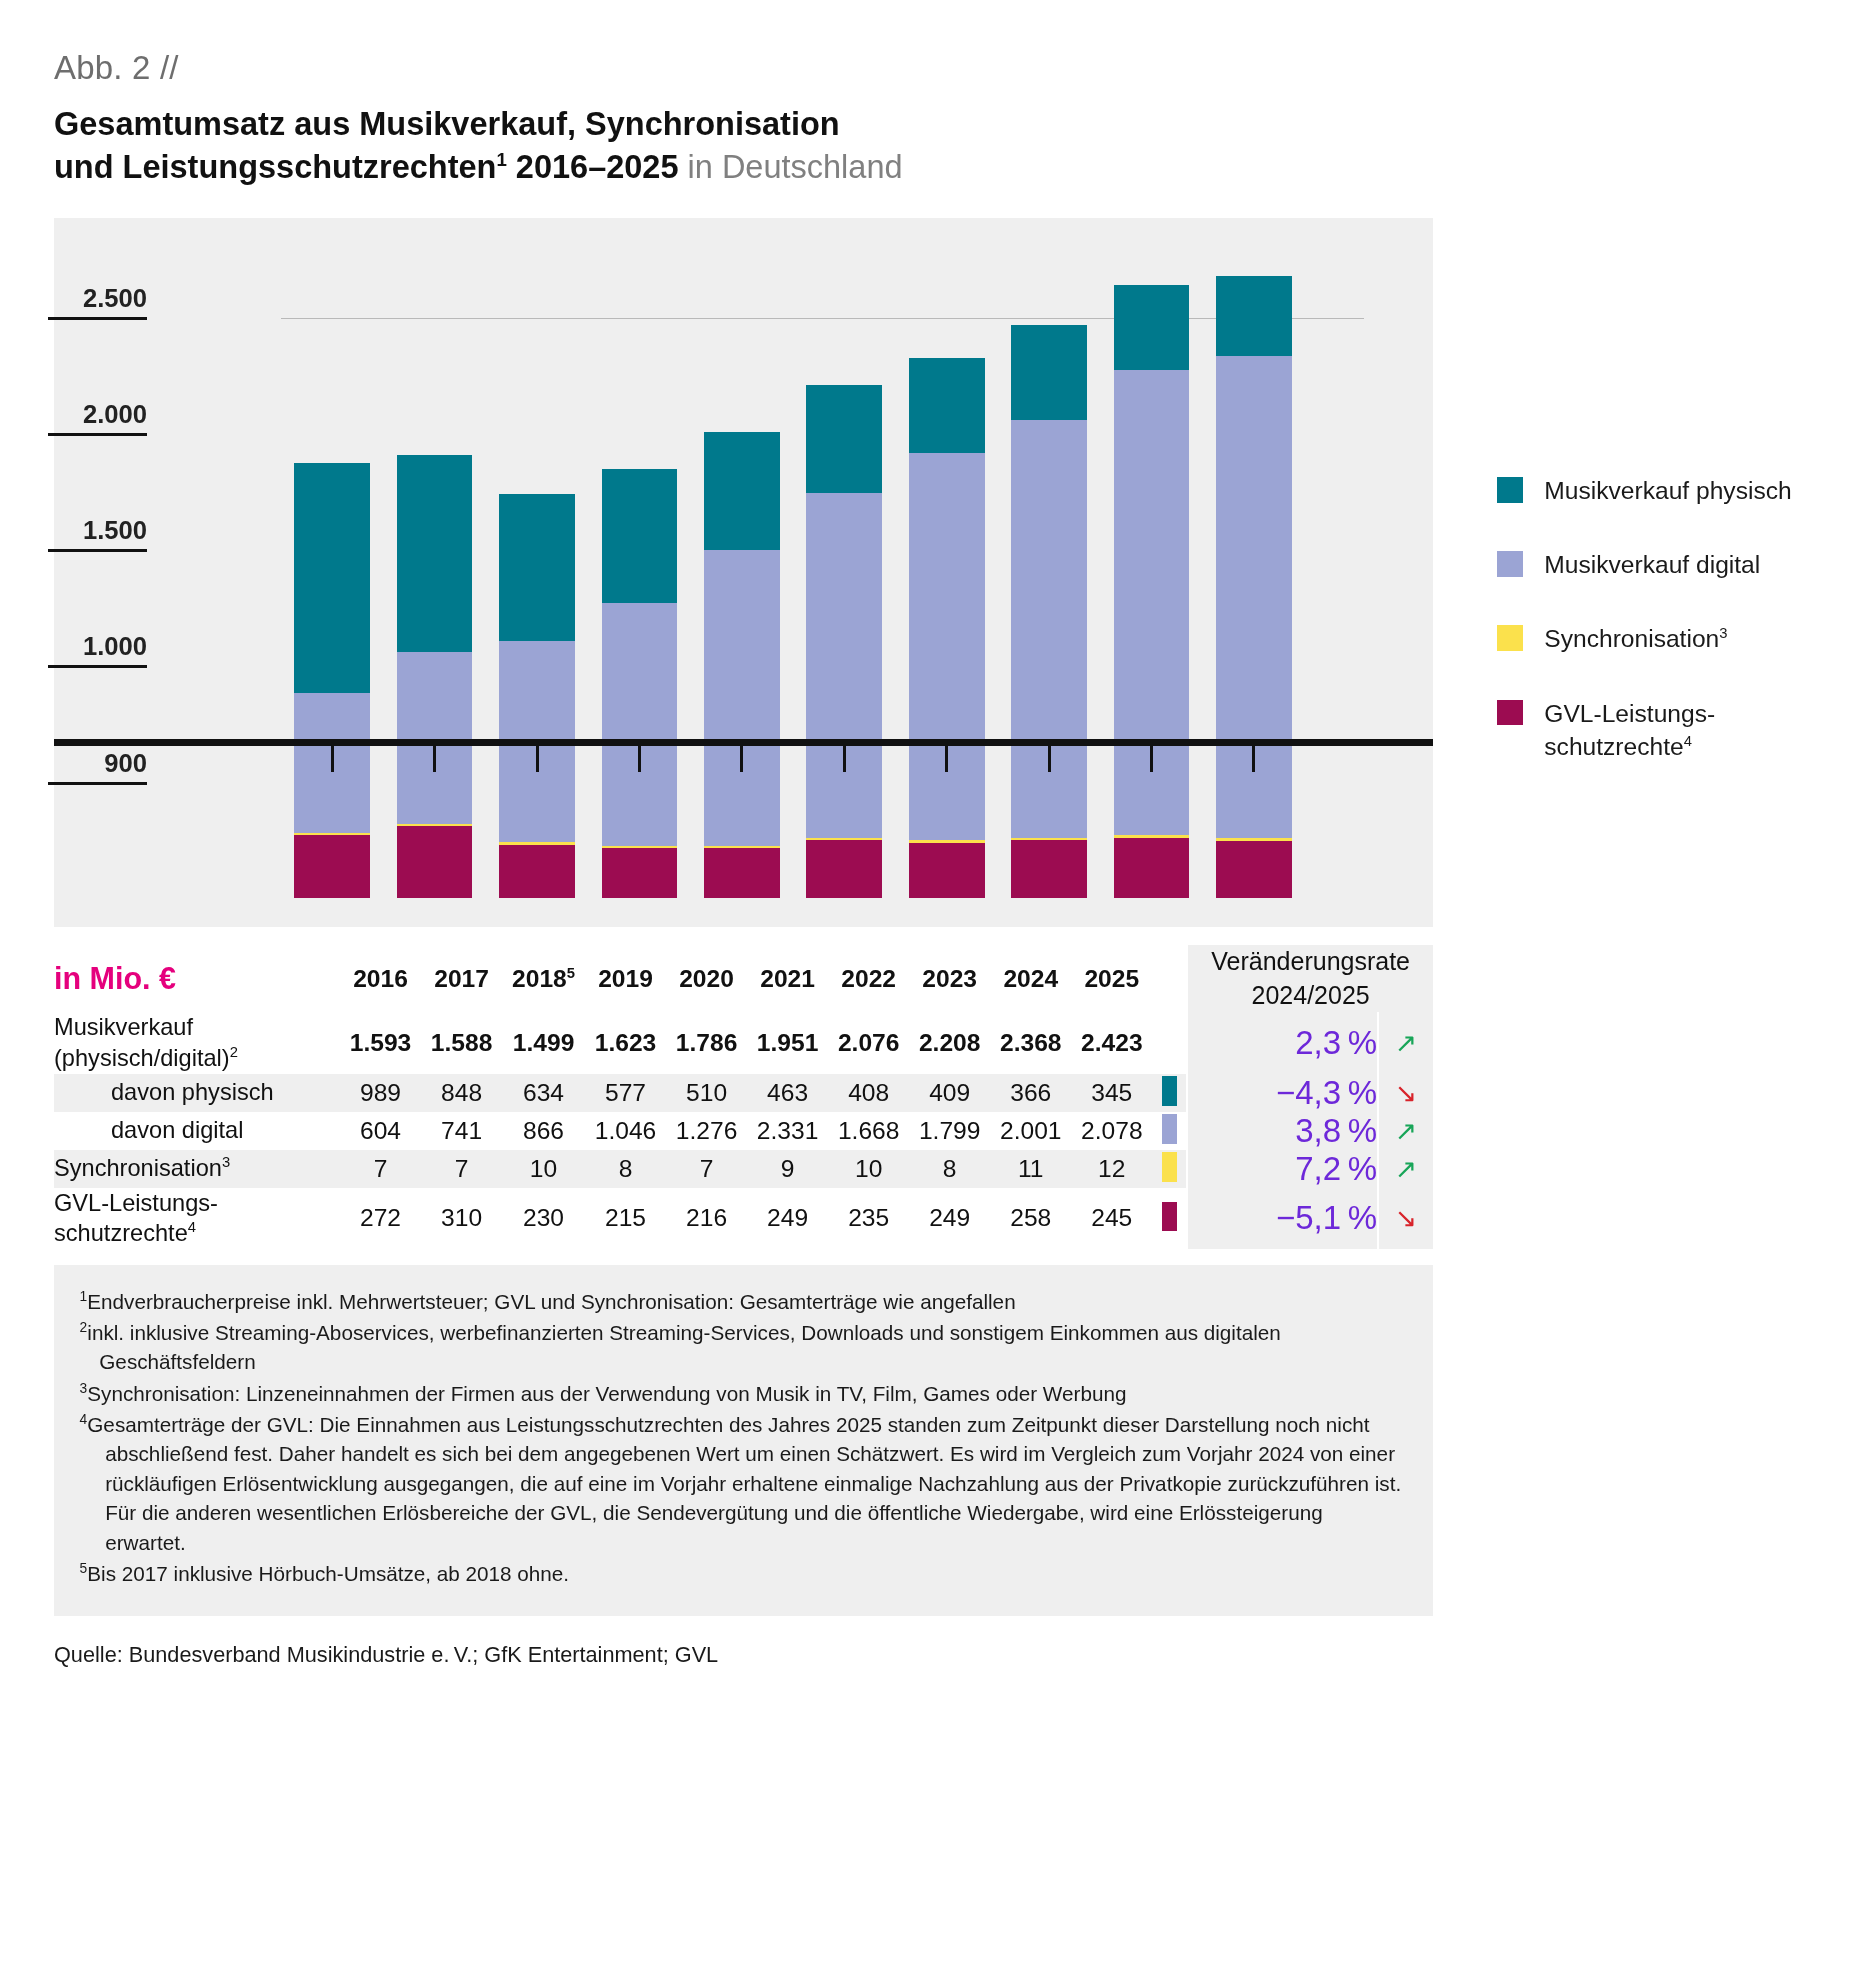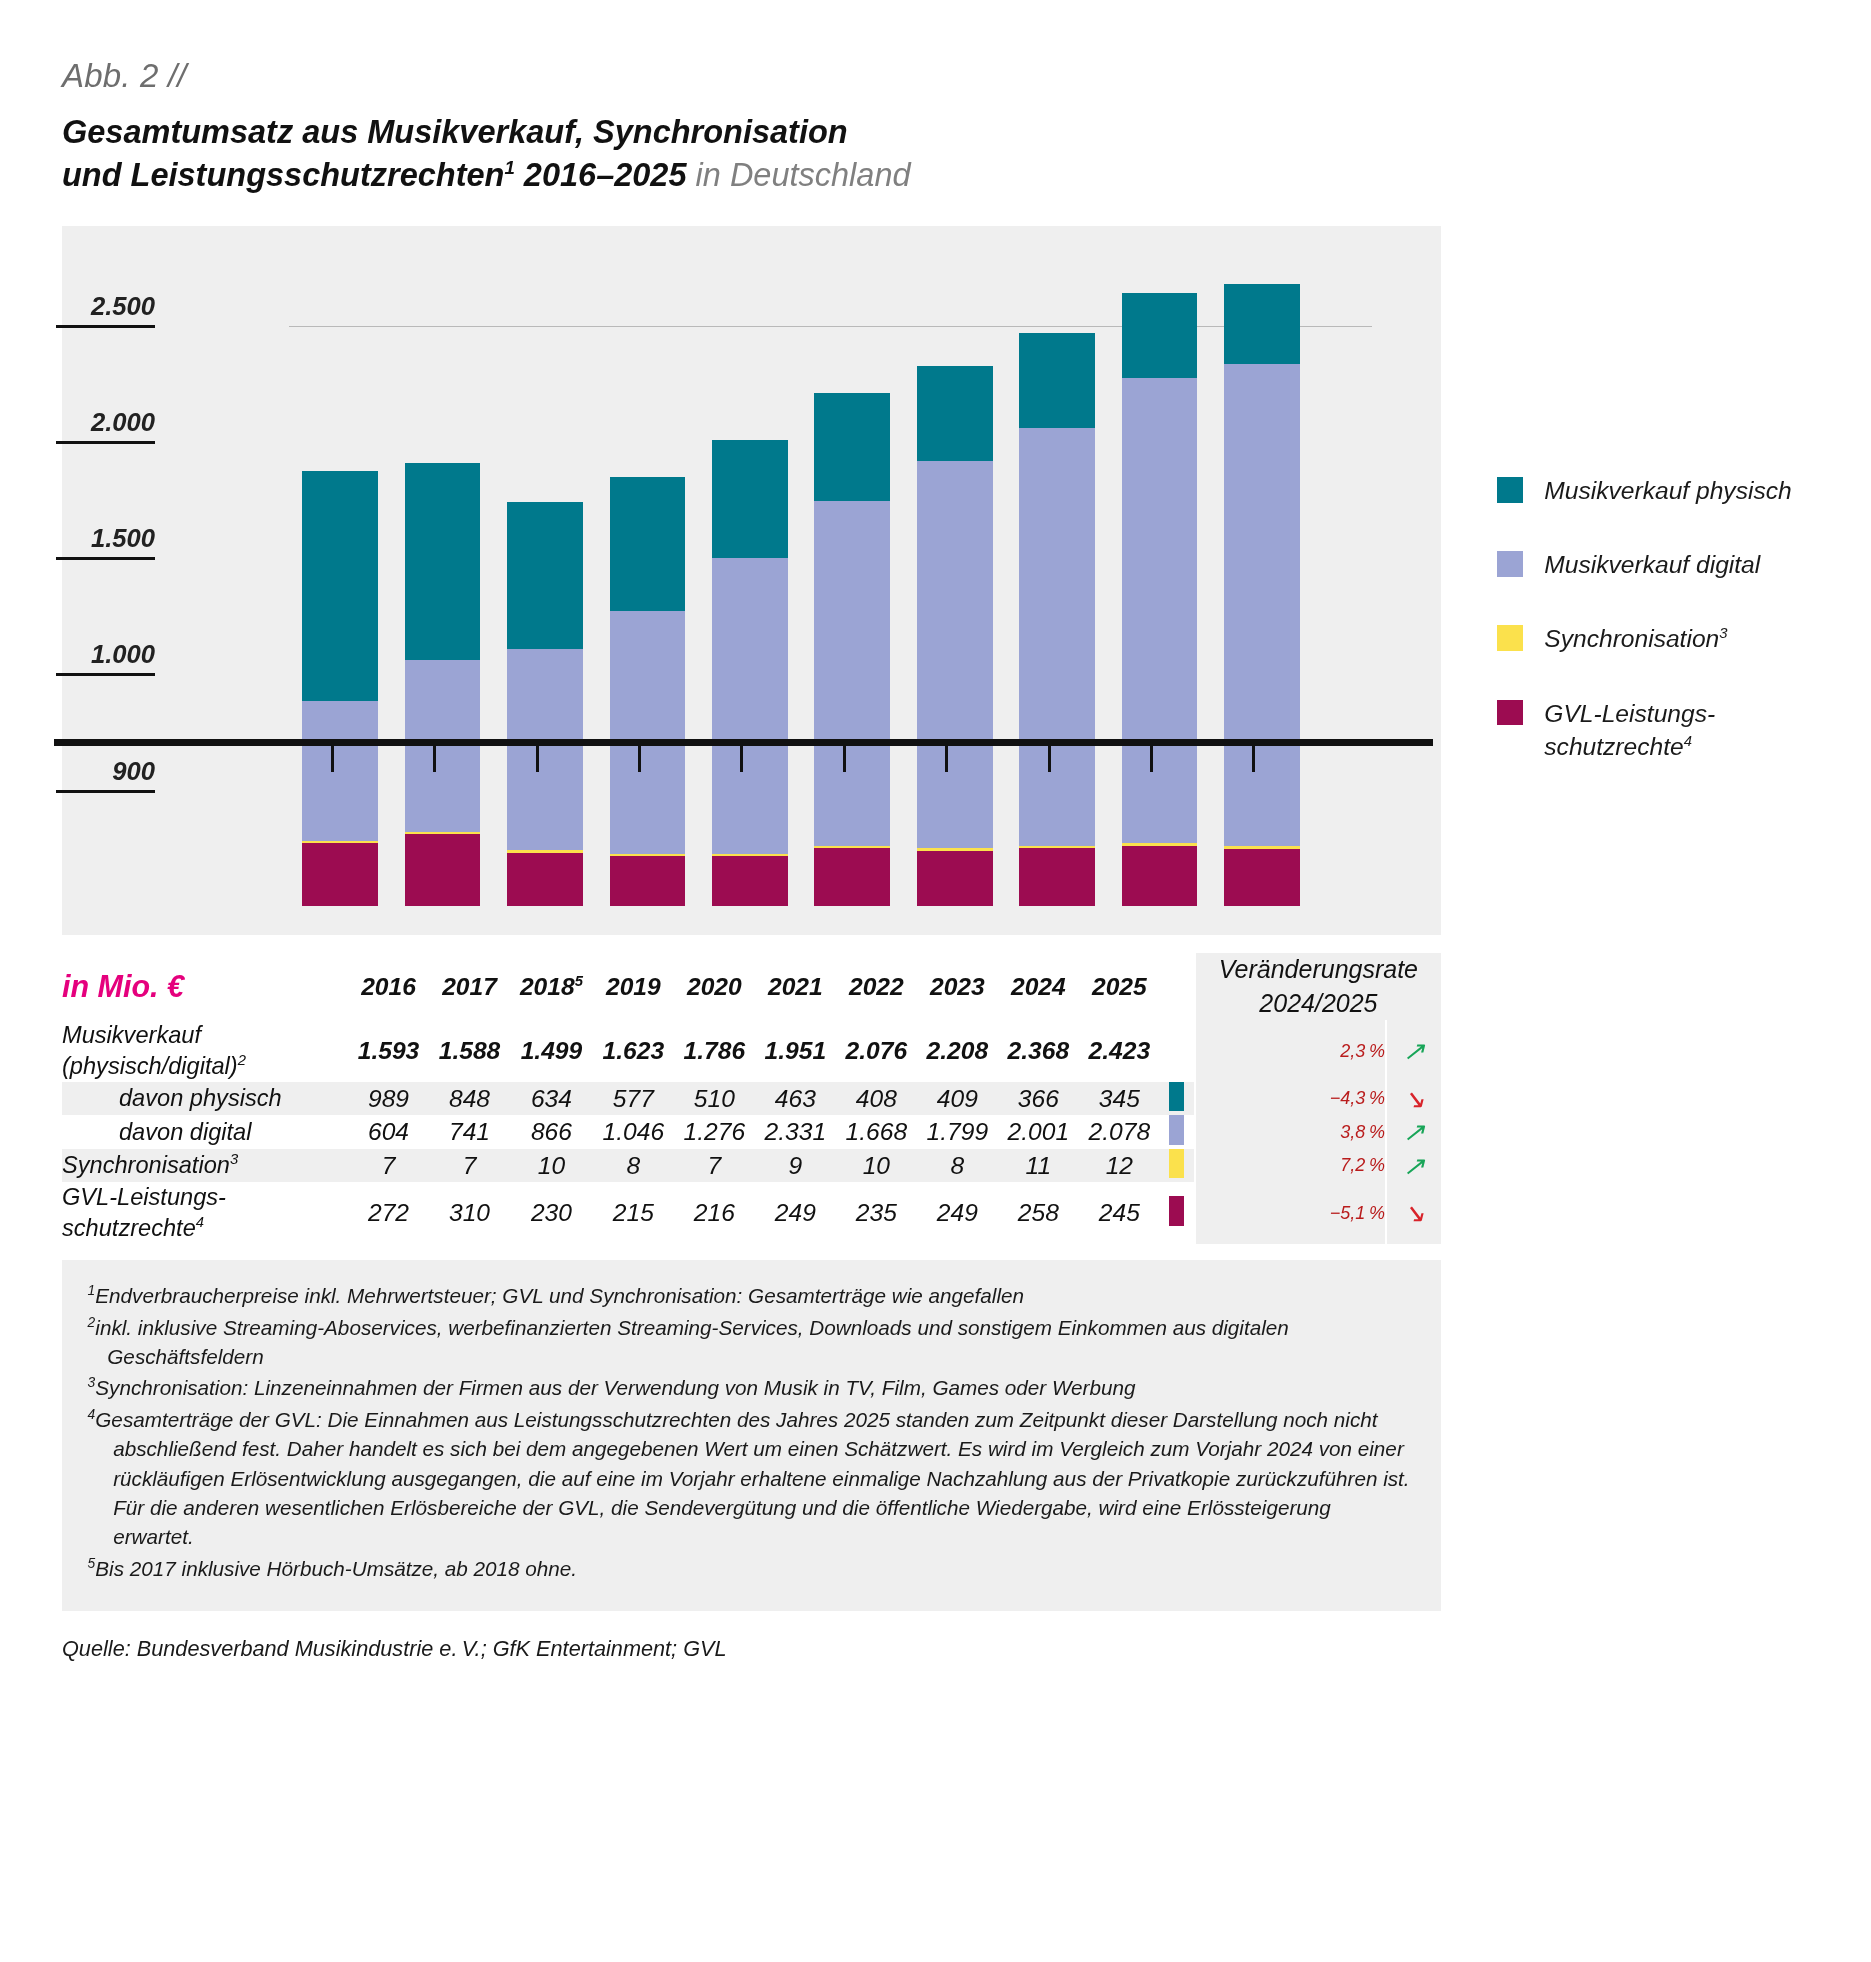--- a/index.html
+++ b/index.html
@@ -3,21 +3,21 @@
 <meta charset="utf-8">
 <style>
   * { box-sizing: border-box; }
   html, body {
     margin: 0; padding: 0;
     width: 1872px; height: 1962px;
     background: #ffffff;
     font-family: "Liberation Sans", sans-serif;
     color: #1a1a1a;
   }
-  .page { position: relative; width: 1604px; height: 1962px; padding: 8px; font-style: italic; }
+  .page { position: relative; width: 1604px; height: 1962px; padding: 0; }
 
   
   .header { padding: 49px 0 0 54px; }
   .fig-label {
     font-size: 33px; color: #6e6e6e; font-weight: 400; letter-spacing: 0.2px;
     margin-bottom: 15.8px;
   }
   .title {
     font-size: 32.5px; font-weight: 700; line-height: 1.32; color: #111;
     max-width: 1281px;
@@ -116,21 +116,21 @@
   }
   .cell-name.indent { padding-left: 57px; }
   .cell-name sup { font-size: 14.8px; }
   .cell-val {
     font-size: 24.6px; color: #111; text-align: center; padding: 15.8px 5.9px;
   }
   .cell-val.bold { font-weight: 700; }
   .cell-swatch { width: 35px; text-align: center; padding: 0; }
   .cell-swatch span { display: inline-block; width: 14.8px; height: 29.6px; }
   .cell-change {
-    font-size: 18px; color: #b91c1c; text-align: right; padding: 15.8px 13.8px 15.8px 5.9px;
+    font-size: 33px; color: #6d28d9; text-align: right; padding: 15.8px 13.8px 15.8px 5.9px;
     white-space: nowrap;
   }
   .cell-arrow { width: 55px; text-align: center; font-size: 26.6px; padding-right: 11.8px; }
   .up { color: #18a558; }
   .down { color: #d8232a; }
   .changecol { background: #efefef; border-left: 2px solid #ffffff; }
 
   
   .notes {
     margin: 15.8px 0 0 54px; width: 1379px;

